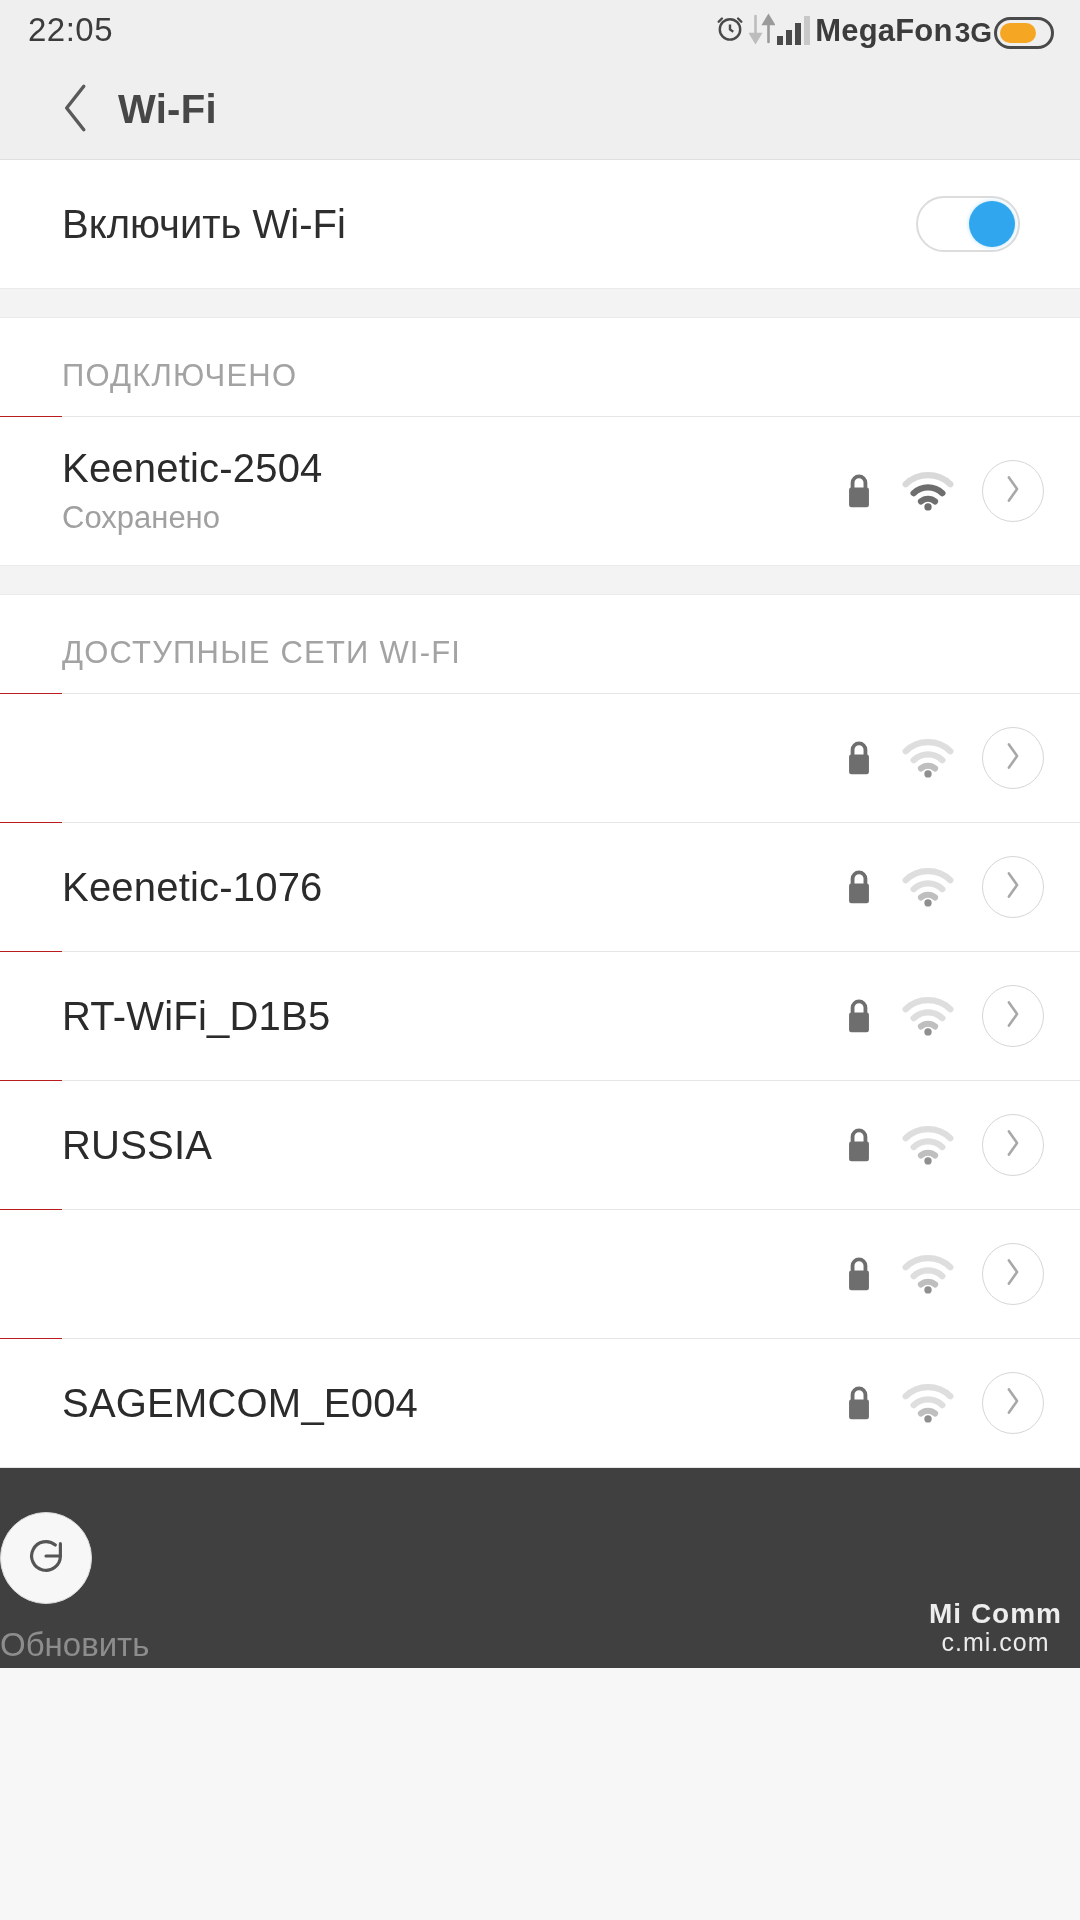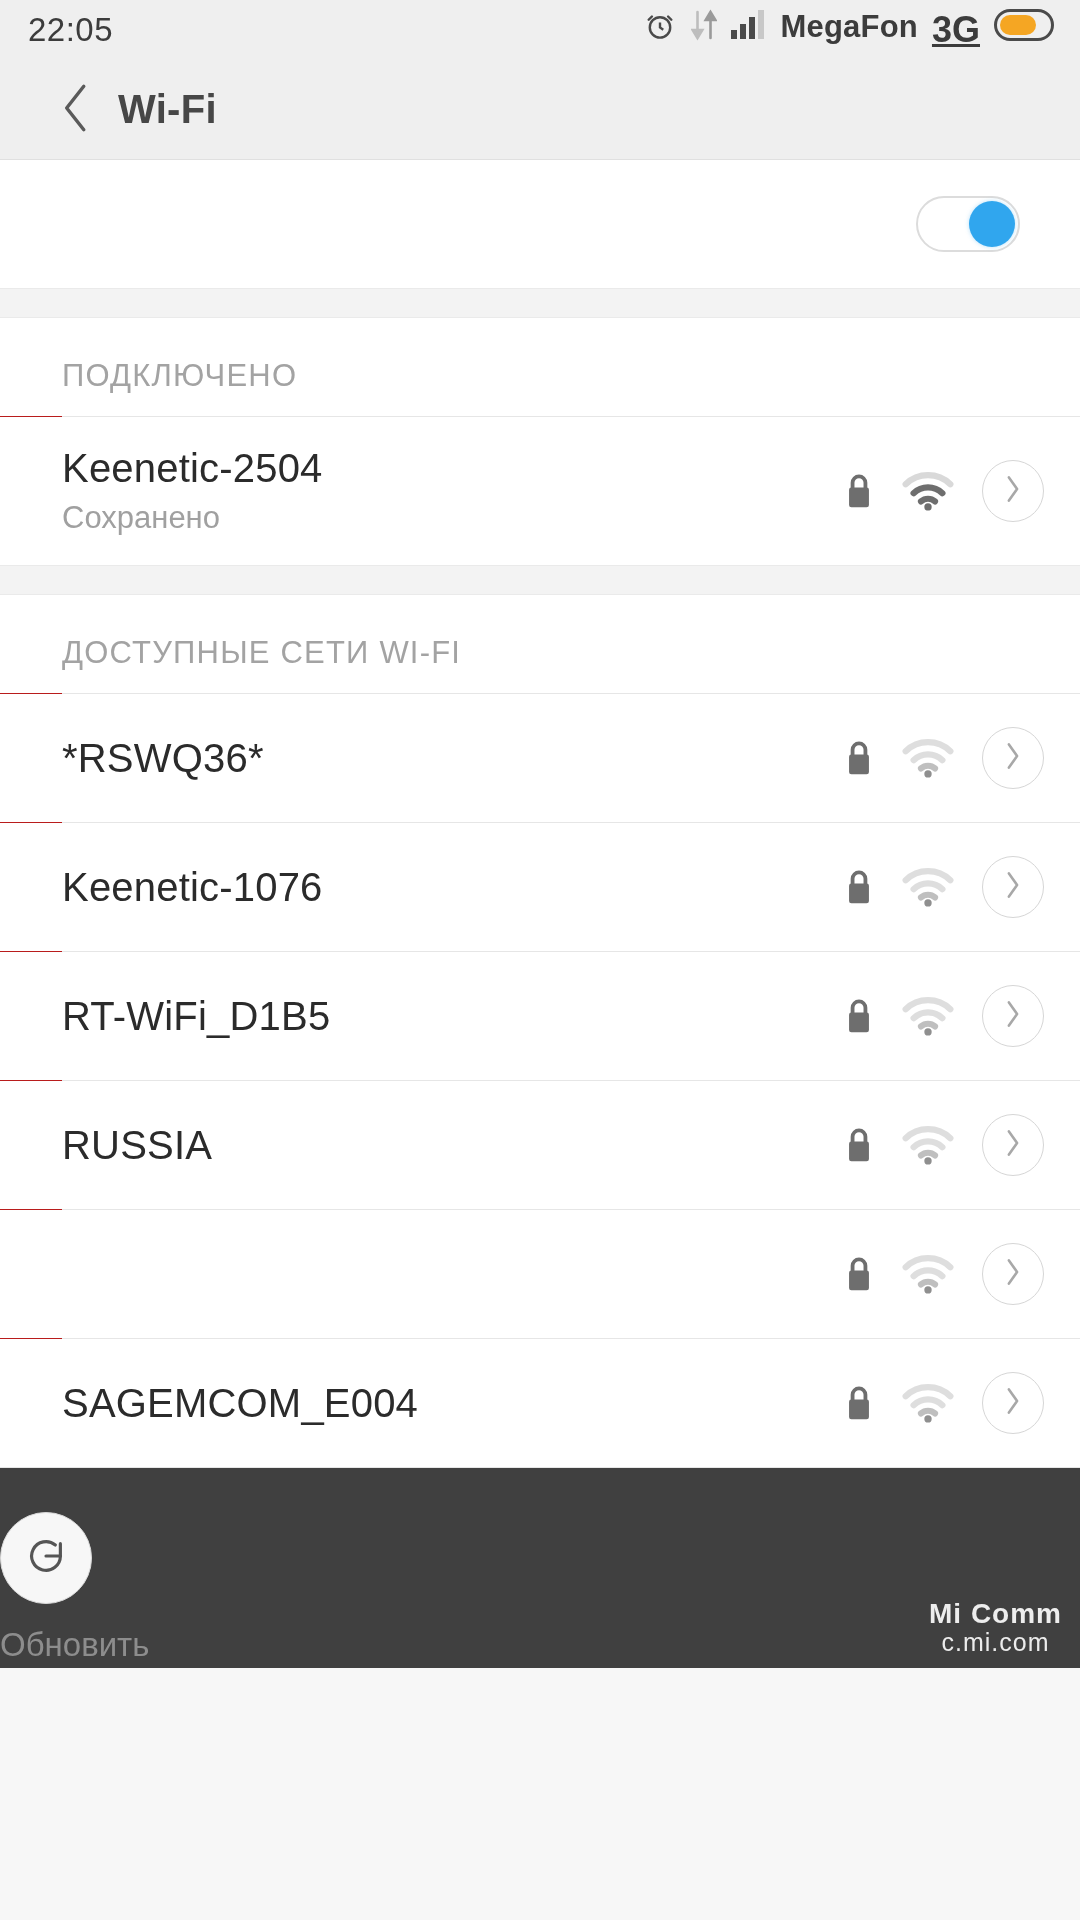--- a/index.html
+++ b/index.html
@@ -23,28 +23,28 @@
     display:flex; align-items:center;
     padding:0 26px 0 28px;
     position:relative;
   }
   .sb-time {
     font-size:33px; font-weight:normal; color:#3c3c3c;
     letter-spacing:0.5px;
   }
   .sb-right {
     margin-left:auto;
-    display:flex; align-items:flex-start; gap:14px;
+    display:flex; align-items:flex-end; gap:2px;
   }
   .sb-carrier {
     font-size:31px; font-weight:bold; color:#3c3c3c;
     letter-spacing:0.2px;
   }
   .sb-3g {
-    font-size:36px; font-weight:bold; color:#3c3c3c;text-decoration:underline;
+    font-size:28px; font-weight:bold; color:#3c3c3c;
   }
   .battery {
     width:60px; height:32px;
     border:3px solid #4a4a4a; border-radius:16px;
     position:relative; padding:3px;
     display:flex; align-items:center;
   }
   .battery-fill {
     height:100%; width:76%;
     background:#f5a623; border-radius:11px;
@@ -222,20 +222,21 @@
           <path d="M17 4 L6 18 L17 32"></path>
         </svg>
       </span>
     </div>
     <div class="header-title">Wi-Fi</div>
   </div>
 
   <div class="body">
 
     <div class="toggle-row">
+      <span class="toggle-label">Включить Wi-Fi</span>
       <span class="switch">
         <span class="switch-knob" style="background: rgb(48, 166, 238);"></span>
       </span>
     </div>
 
     <div class="gap"></div>
 
     <div class="panel">
       <div class="section-head">
         <span>ПОДКЛЮЧЕНО</span>
@@ -275,23 +276,20 @@
 
     <div class="gap"></div>
 
     <div class="panel">
       <div class="section-head">
         <span>ДОСТУПНЫЕ СЕТИ WI-FI</span>
       </div>
       <div class="divider-inset"></div>
 
       <div class="net-row">
-        <div class="net-text">
-          <span class="net-name">*RSWQ36*</span>
-        </div>
         <div class="net-icons">
           <span>
             <svg class="lock-ic" viewBox="0 0 20 26">
               <path d="M5.6 11 V7.4 a4.4 4.4 0 0 1 8.8 0 V11" fill="none" stroke="#6e6e6e" stroke-width="2.6"></path>
               <rect x="3.2" y="10.6" width="13.6" height="13.6" rx="1.6" fill="#6e6e6e"></rect>
             </svg>
           </span>
           <span>
             <svg class="wifi-ic" viewBox="0 0 34 26">
               <path d="M2.4 8.6 A21 21 0 0 1 31.6 8.6" fill="none" stroke="#dedede" stroke-width="4.1" stroke-linecap="round"></path>

